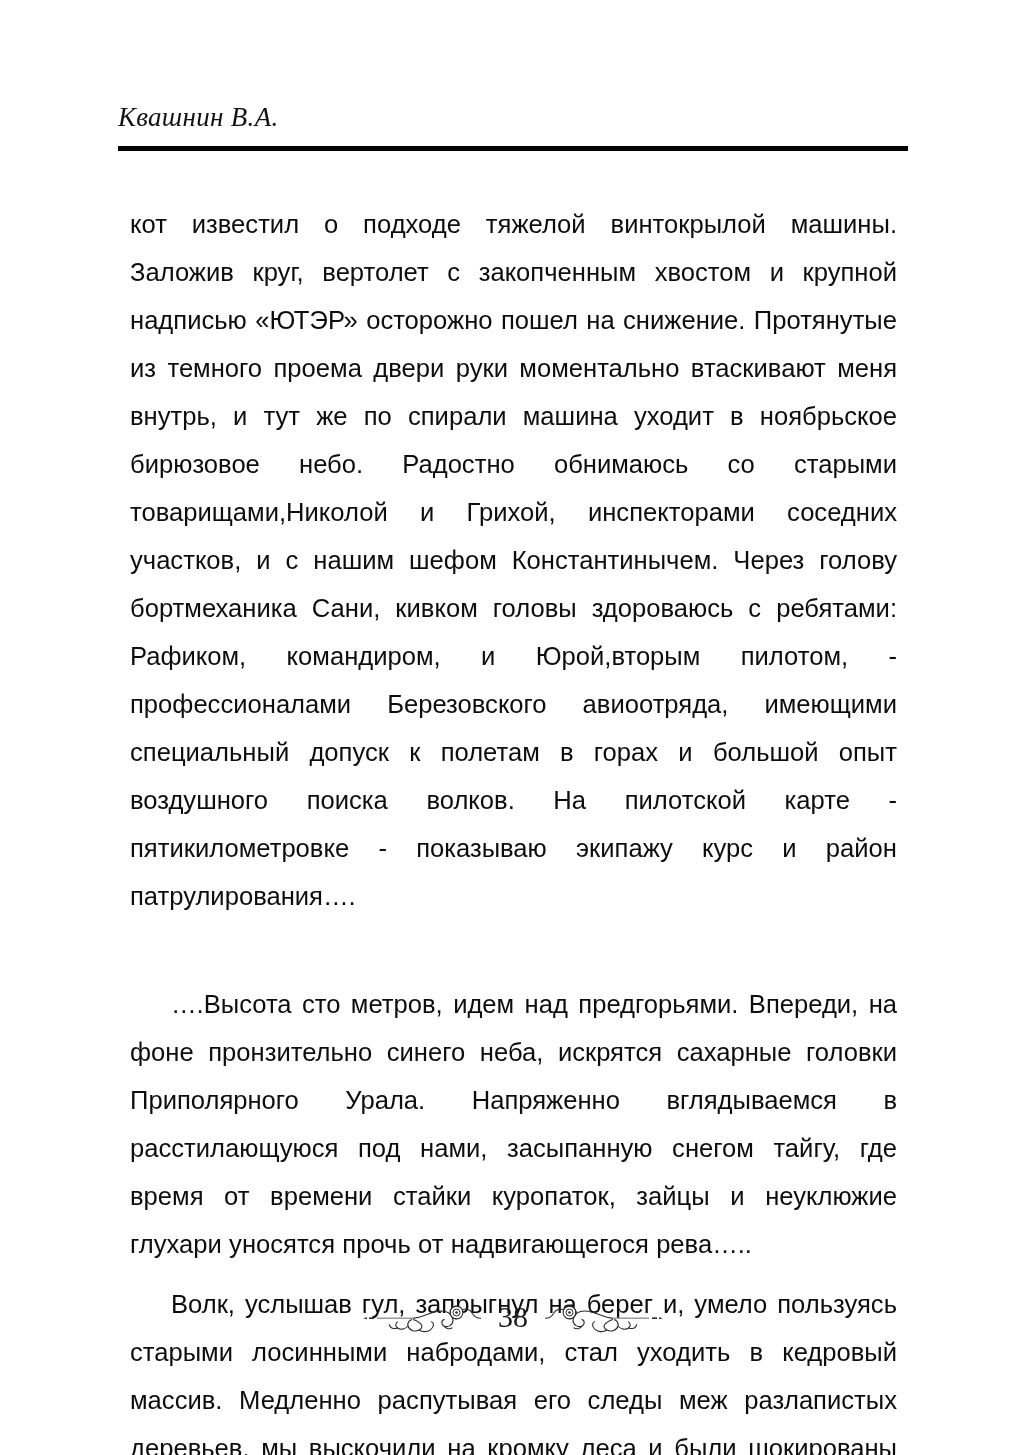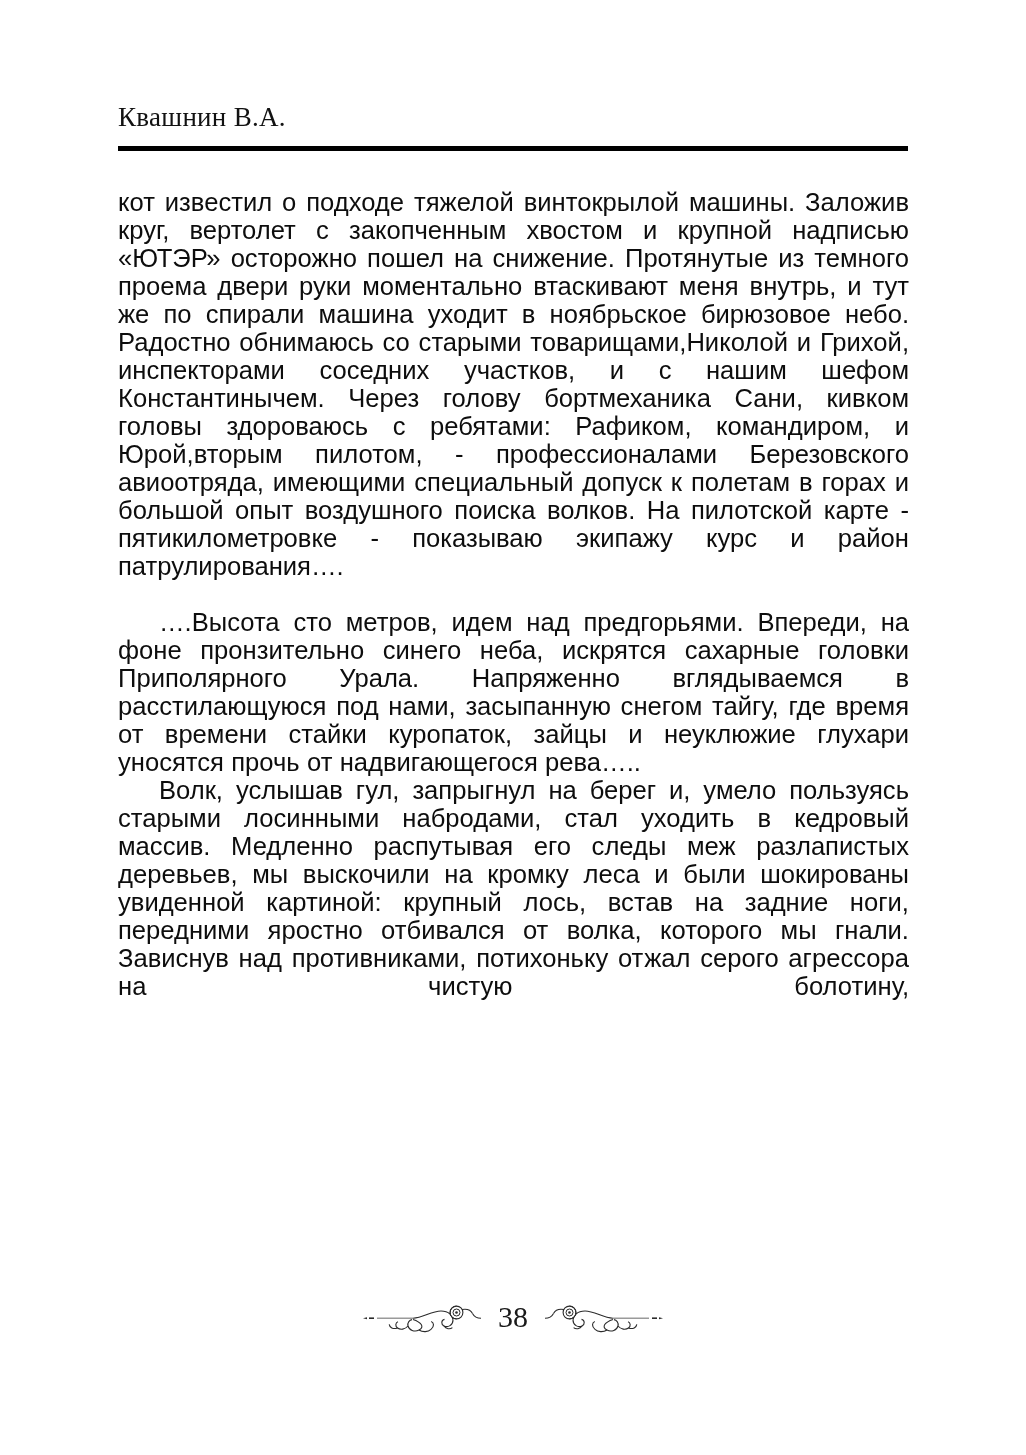--- a/index.html
+++ b/index.html
@@ -21,20 +21,21 @@
   
   .running-head {
     position: absolute;
     left: 118px;
     top: 100px;
     width: 790px;
   }
 
   .running-head-name {
     font-family: "Liberation Serif", "DejaVu Serif", serif;
+    font-style: italic;
     font-size: 27px;
     line-height: 34px;
     color: #121212;
     letter-spacing: 0.3px;
     white-space: nowrap;
   }
 
   .header-rule {
     position: absolute;
     left: 118px;
@@ -46,23 +47,23 @@
 
   
   .text-column {
     position: absolute;
     left: 118px;
     top: 188px;
     width: 791px;
   }
 
   .body-paragraph {
-    margin: 0;
+    margin: 12px;
     font-size: 25.6px;
-    line-height: 28px;
+    line-height: 48px;
     color: #0d0d0d;
     text-align: justify;
     text-justify: inter-word;
     word-spacing: 0.2px;
     -webkit-font-smoothing: antialiased;
   }
 
   .body-paragraph.indented {
     text-indent: 41px;
   }

